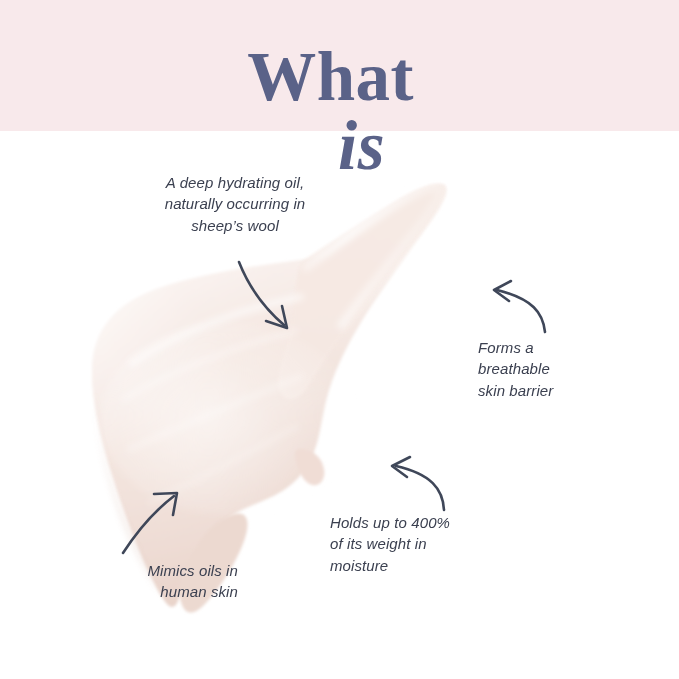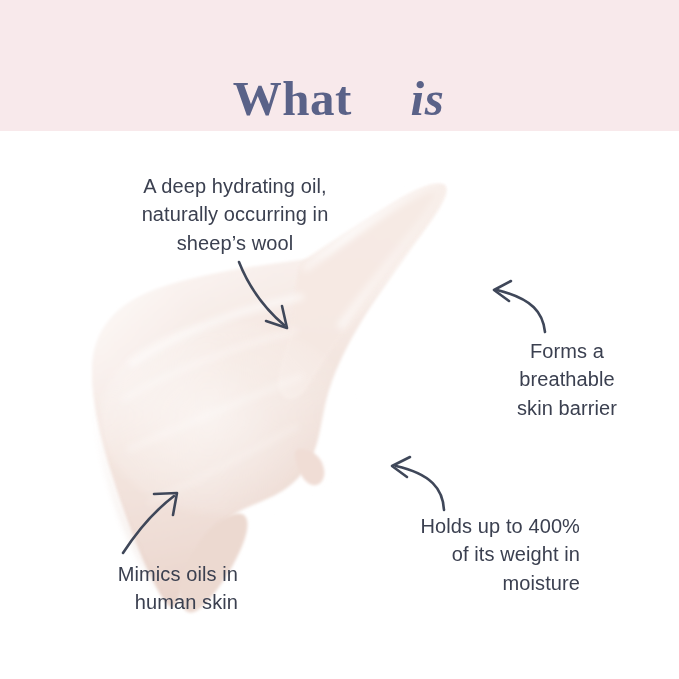--- a/index.html
+++ b/index.html
@@ -29,25 +29,26 @@
   #page-title {
     position: absolute;
     left: 0;
     top: 0;
     width: 679px;
     height: 131px;
     display: flex;
     align-items: center;
     justify-content: center;
     font-family: "Liberation Serif", "DejaVu Serif", serif;
-    font-size: 49px;
+    font-size: 69px;
     line-height: 1;
     letter-spacing: 0.5px;
     color: #5a6288;
     white-space: pre;
+    flex-direction: column;
   }
   #page-title .ital {
     font-style: italic;
     padding: 0 2px;
     margin-left: 44px;
   }
 
   
   #swatch-wrap {
     position: absolute;
@@ -61,42 +62,42 @@
     left: 0;
     top: 0;
     width: 679px;
     height: 548px;
   }
 
   
   .callout {
     position: absolute;
     color: #3b4050;
-    font-size: 20px;
+    font-size: 15px;
     line-height: 1.42;
     letter-spacing: 0.1px;
     white-space: pre-line;
+    font-style: italic;
   }
   #label-hydrating {
     left: 100px;
     top: 172px;
     width: 270px;
     text-align: center;
   }
   #label-barrier {
     left: 478px;
     top: 337px;
     width: 178px;
-    text-align: center;
   }
   #label-moisture {
     left: 330px;
     top: 512px;
     width: 250px;
-    text-align: right;
+    text-align: left;
   }
   #label-mimics {
     left: 38px;
     top: 560px;
     width: 200px;
     text-align: right;
   }
 
   
   #arrows {

